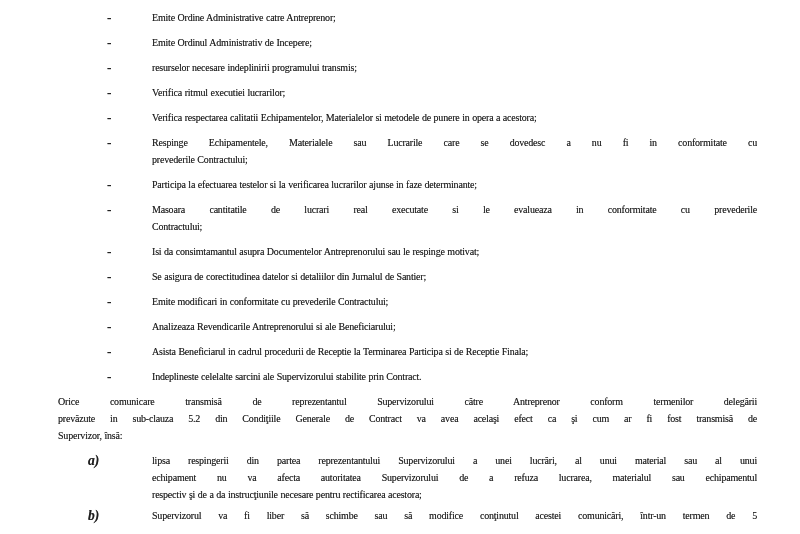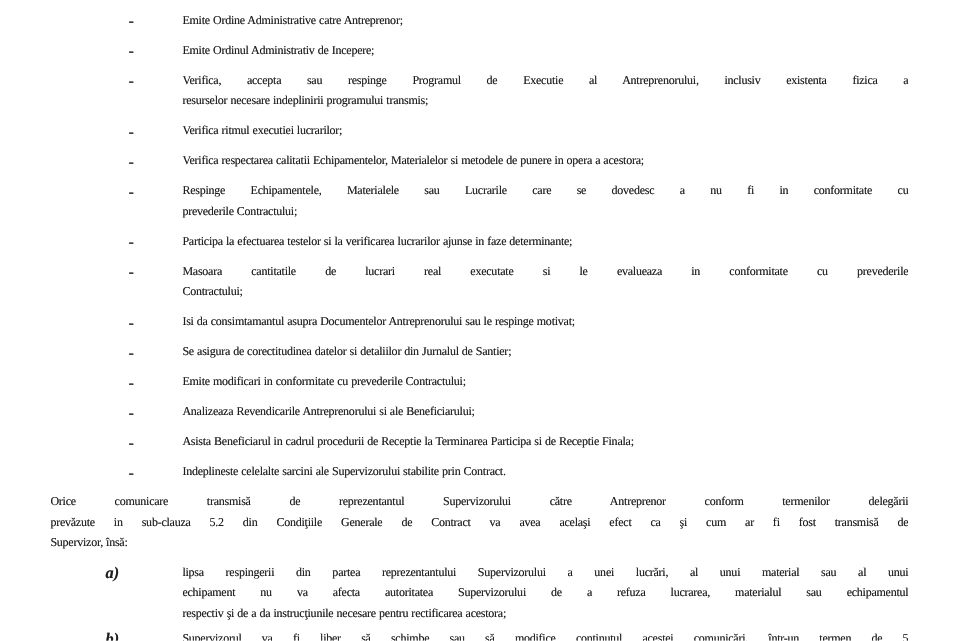--- a/index.html
+++ b/index.html
@@ -47,21 +47,21 @@
   .marker {
     position: absolute;
     top: 0;
     font-size: 13.6px;
     line-height: 17px;
   }
   .marker.dash {
     left: -45px;
   }
   .para-block {
-    margin-left: 0;
+    margin-left: 16px;
     margin-bottom: 8px;
   }
   .lettered-item {
     position: relative;
     margin-left: 110px;
     margin-bottom: 4px;
   }
   .marker.letter {
     left: -64px;
     font-weight: bold;
@@ -76,21 +76,20 @@
       <div class="bullet-item">
         <span class="marker dash">-</span>
         <div class="line">Emite Ordine Administrative catre Antreprenor;</div>
       </div>
       <div class="bullet-item">
         <span class="marker dash">-</span>
         <div class="line">Emite Ordinul Administrativ de Incepere;</div>
       </div>
       <div class="bullet-item">
         <span class="marker dash">-</span>
-        <div class="line fill">Verifica, accepta sau respinge Programul de Executie al Antreprenorului, inclusiv existenta fizica a</div>
         <div class="line">resurselor necesare indeplinirii programului transmis;</div>
       </div>
       <div class="bullet-item">
         <span class="marker dash">-</span>
         <div class="line">Verifica ritmul executiei lucrarilor;</div>
       </div>
       <div class="bullet-item">
         <span class="marker dash">-</span>
         <div class="line">Verifica respectarea calitatii Echipamentelor, Materialelor si metodele de punere in opera a acestora;</div>
       </div>

